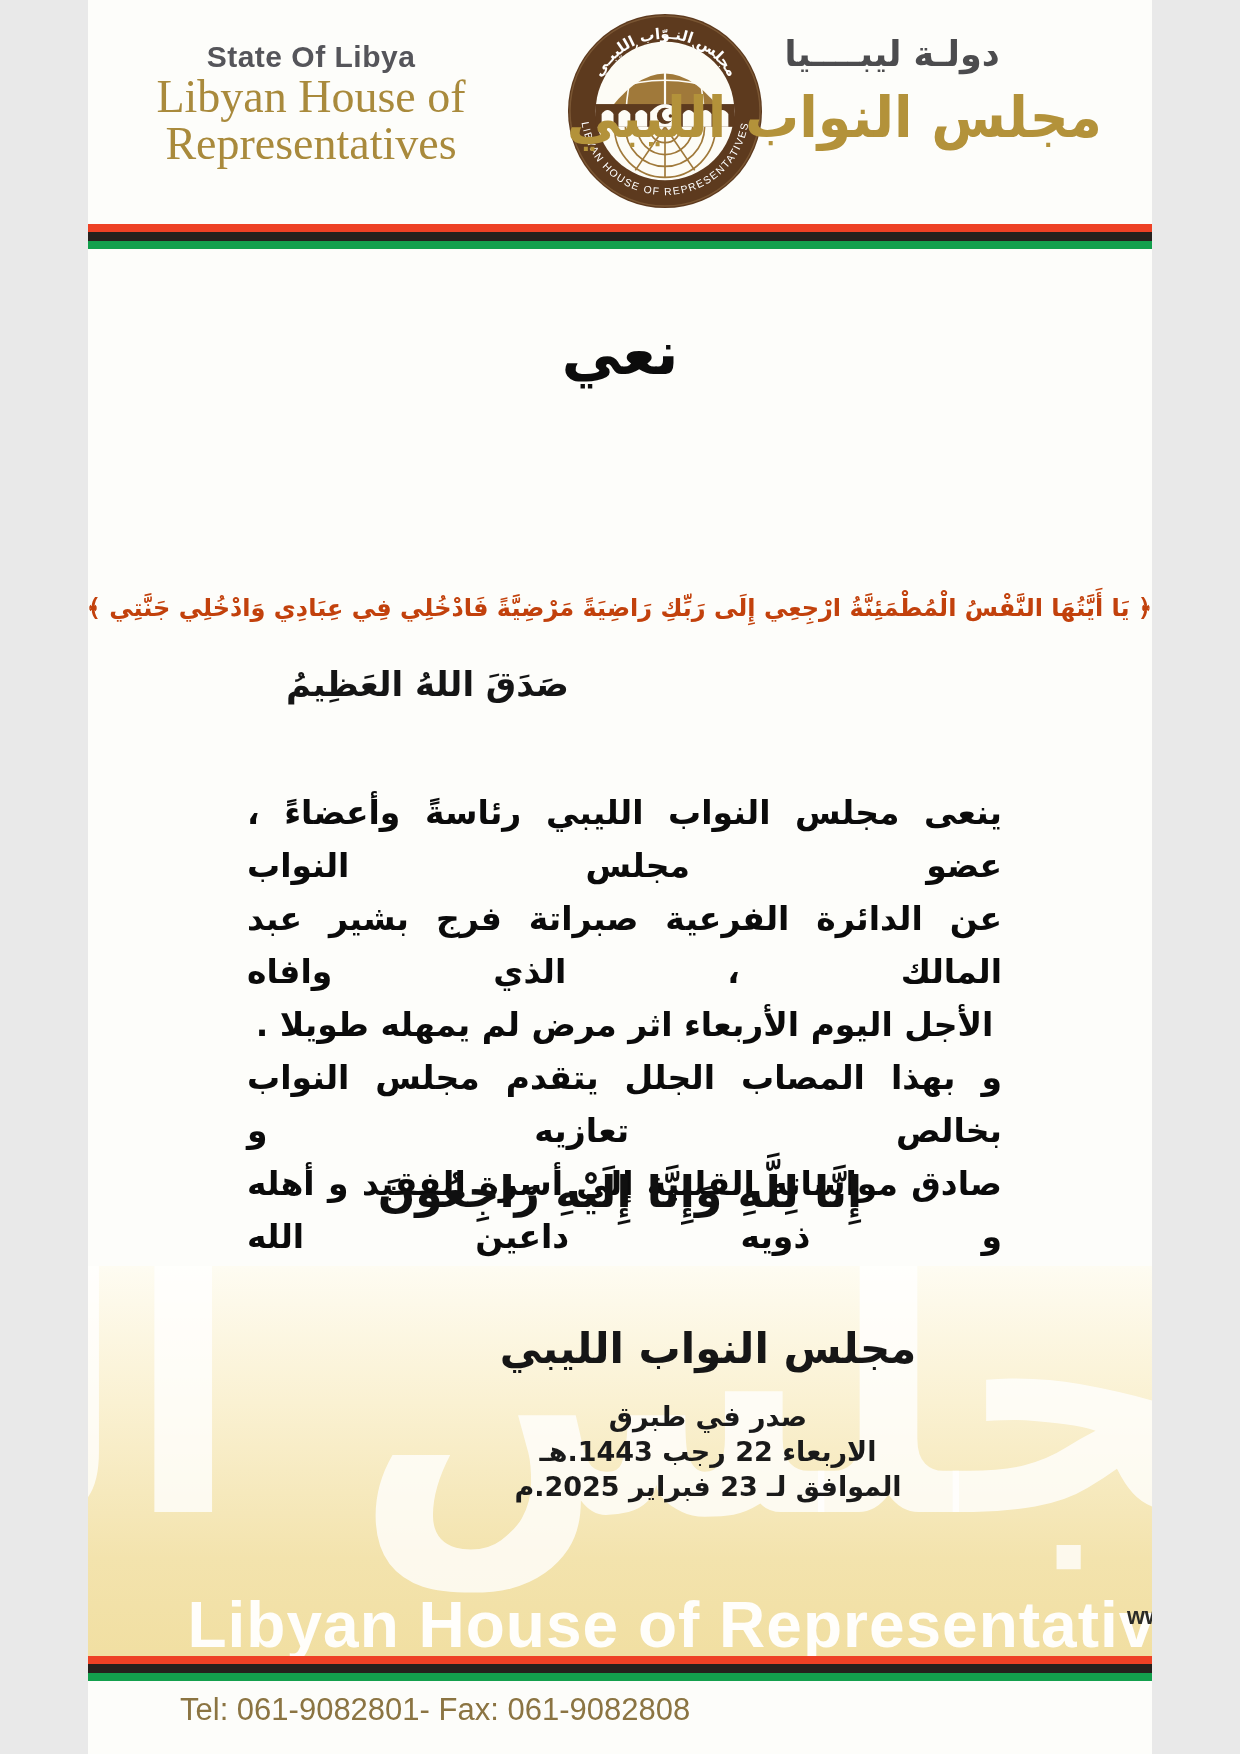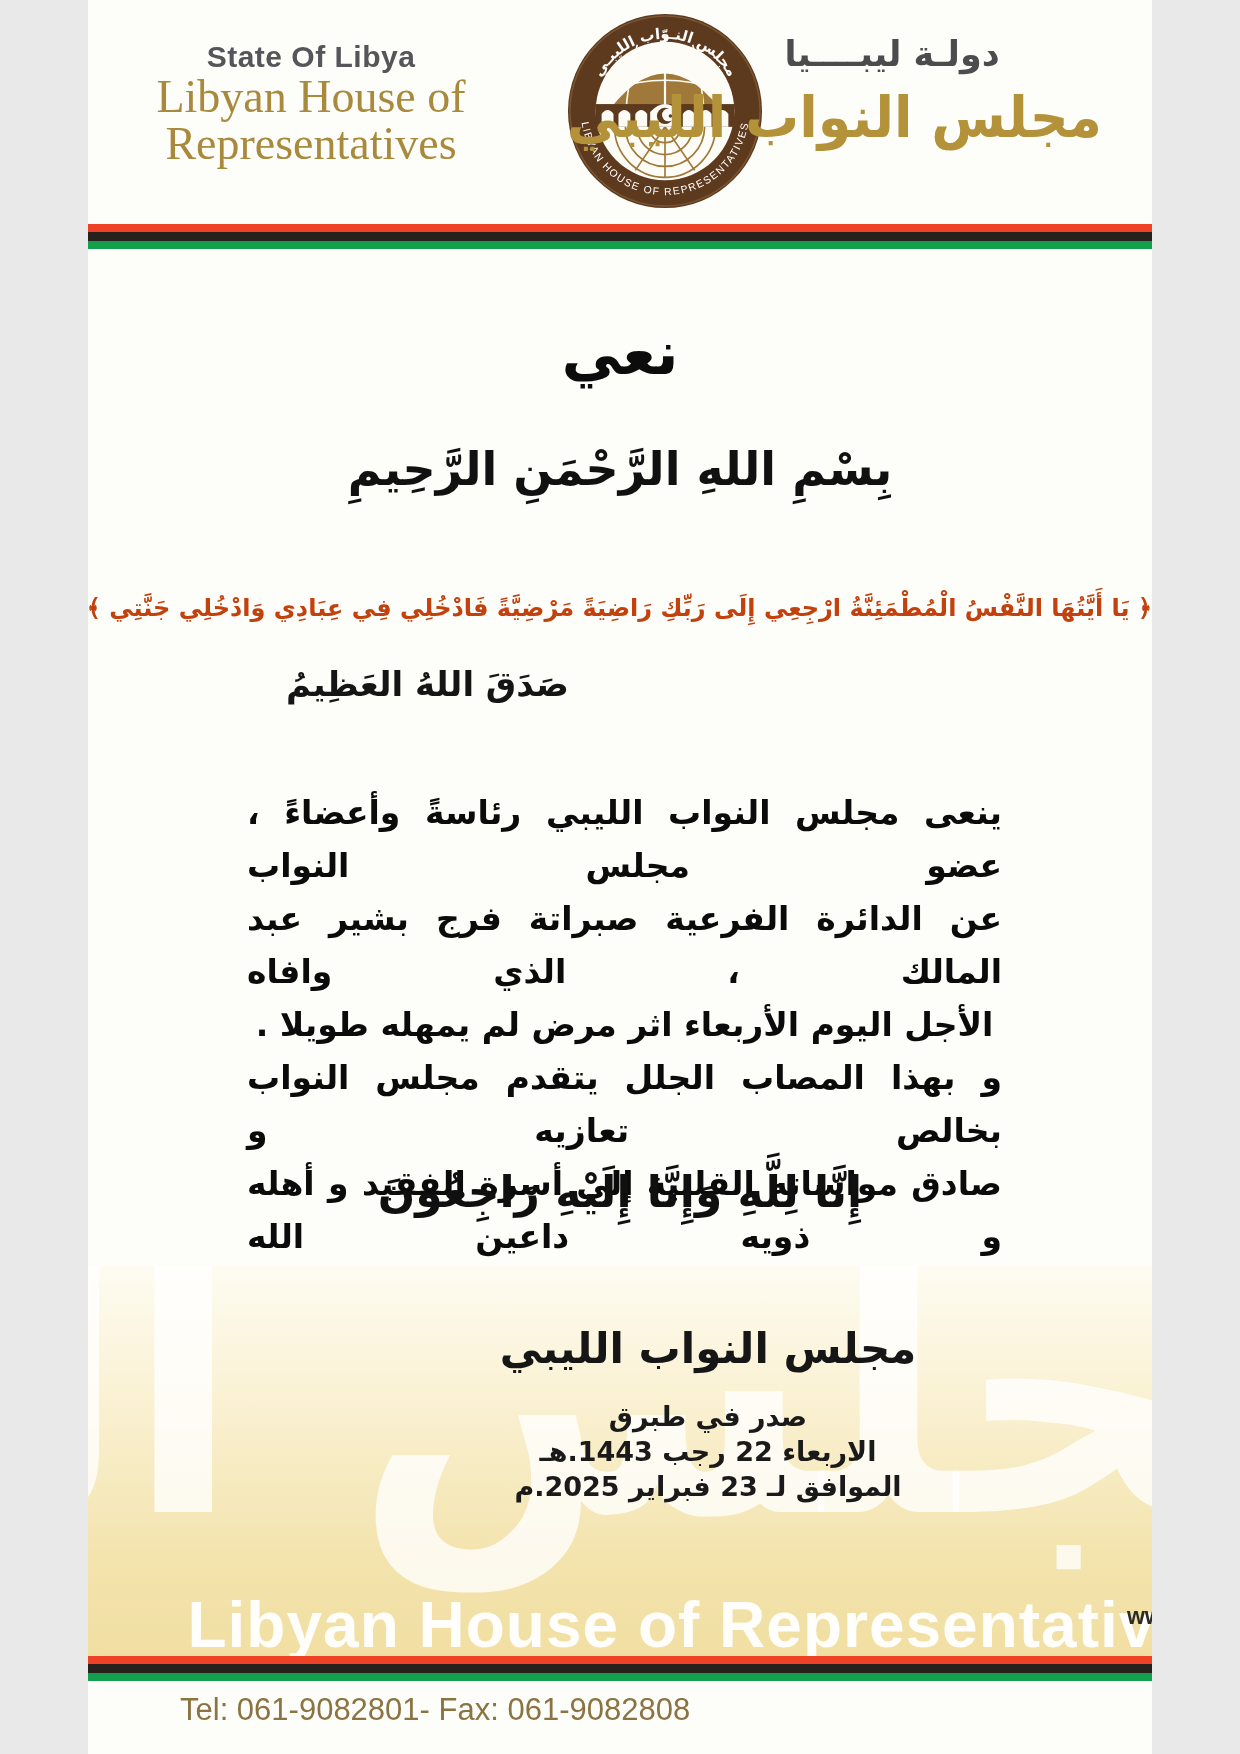--- a/index.html
+++ b/index.html
@@ -185,21 +185,20 @@
   </div>
 
   <div class="stripe stripe-top">
     <div class="s-red" style="background:#ee4125"></div>
     <div class="s-black" style="background:#26211d"></div>
     <div class="s-green" style="background:#13a04d"></div>
   </div>
 
   <div class="doc-title">نعي</div>
 
-  <div class="basmala">بِسْمِ اللهِ الرَّحْمَنِ الرَّحِيمِ</div>
 
   <div class="verse">﴿ يَا أَيَّتُهَا النَّفْسُ الْمُطْمَئِنَّةُ ارْجِعِي إِلَى رَبِّكِ رَاضِيَةً مَرْضِيَّةً فَادْخُلِي فِي عِبَادِي وَادْخُلِي جَنَّتِي ﴾</div>
 
   <div class="sadaqa">صَدَقَ اللهُ العَظِيمُ</div>
 
   <div class="body-text">
     <div class="body-line full">ينعى مجلس النواب الليبي رئاسةً وأعضاءً ، عضو مجلس النواب</div>
     <div class="body-line full">عن الدائرة الفرعية صبراتة فرج بشير عبد المالك ، الذي وافاه</div>
     <div class="body-line">الأجل اليوم الأربعاء اثر مرض لم يمهله طويلا .</div>
     <div class="body-line full">و بهذا المصاب الجلل يتقدم مجلس النواب بخالص تعازيه و</div>

